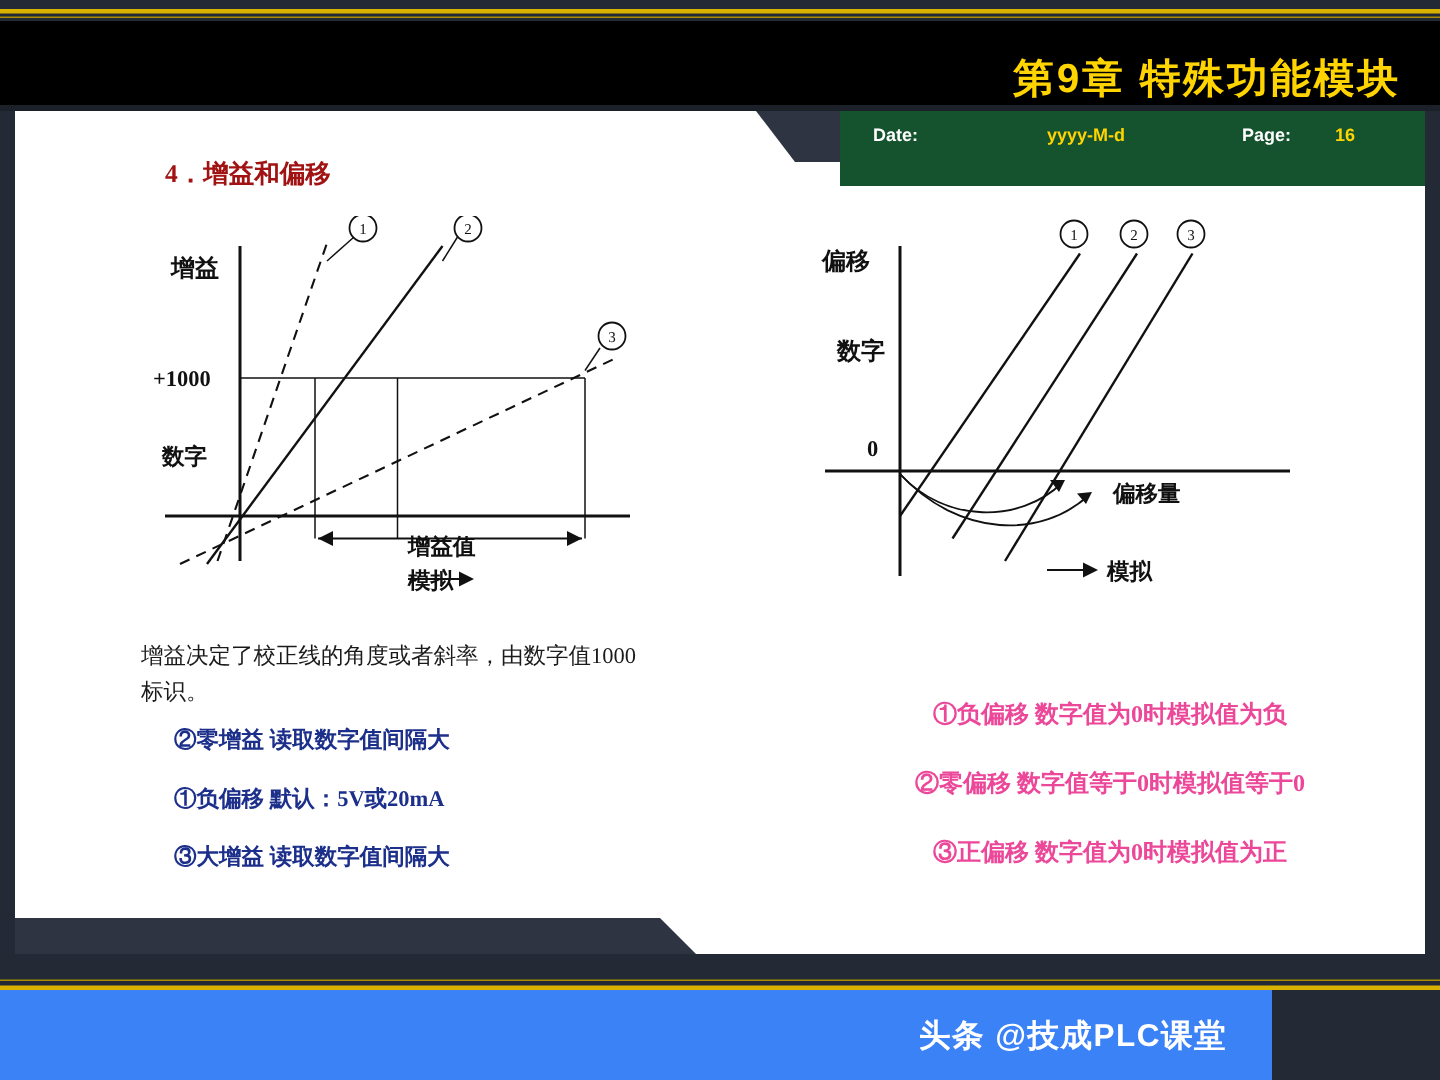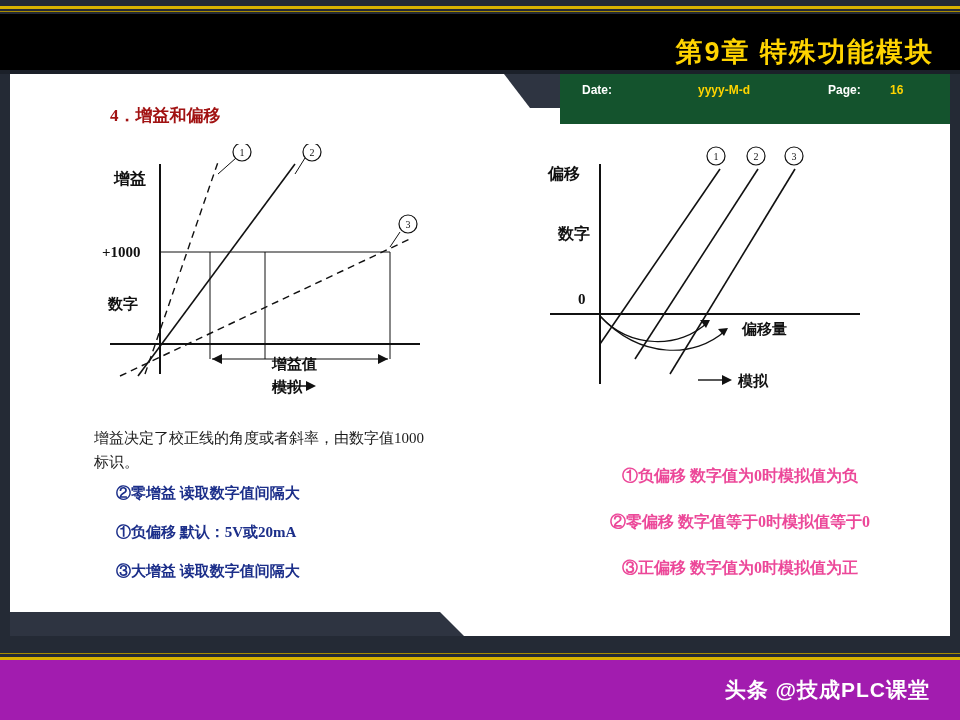--- a/index.html
+++ b/index.html
@@ -46,21 +46,21 @@
   .txt{position:absolute;font-family:"Liberation Serif",serif;color:#232323;}
   .para-left{left:84px;top:352px;width:340px;font-size:15px;font-weight:normal;line-height:24px;color:#1a1a1a;}
   .list-left{position:absolute;left:106px;top:410px;width:350px;}
   .list-left div{font-size:15px;font-weight:bold;color:#1c2f8a;margin-bottom:20px;font-family:"Liberation Serif",serif;}
 
   .para-right{left:530px;top:352px;width:380px;font-size:15px;font-weight:bold;color:#a11212;font-family:"Liberation Serif",serif;}
   .list-right{position:absolute;left:530px;top:392px;width:400px;}
   .list-right div{font-size:16px;font-weight:bold;color:#ec4899;margin-bottom:25px;font-family:"Liberation Serif",serif;text-align:center;}
 
   
-  .footer{position:absolute;left:0;bottom:0;width:960px;height:60px;background:#a21caf;}
+  .footer{position:absolute;left:0;bottom:0;width:848px;height:60px;background:#3b82f6;}
   .footer-text{position:absolute;right:30px;bottom:16px;font-size:21px;font-weight:bold;color:#ffffff;letter-spacing:1px;}
 
   svg text{font-family:"Liberation Serif",serif;}
 </style>
 </head>
 <body>
 
 <div class="slide">
 
   <div class="gold-line-top"></div>

